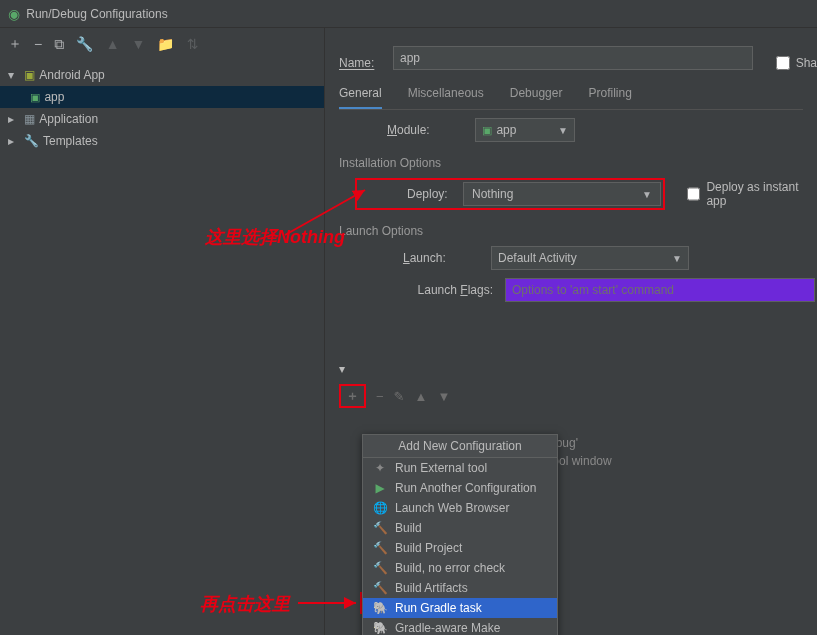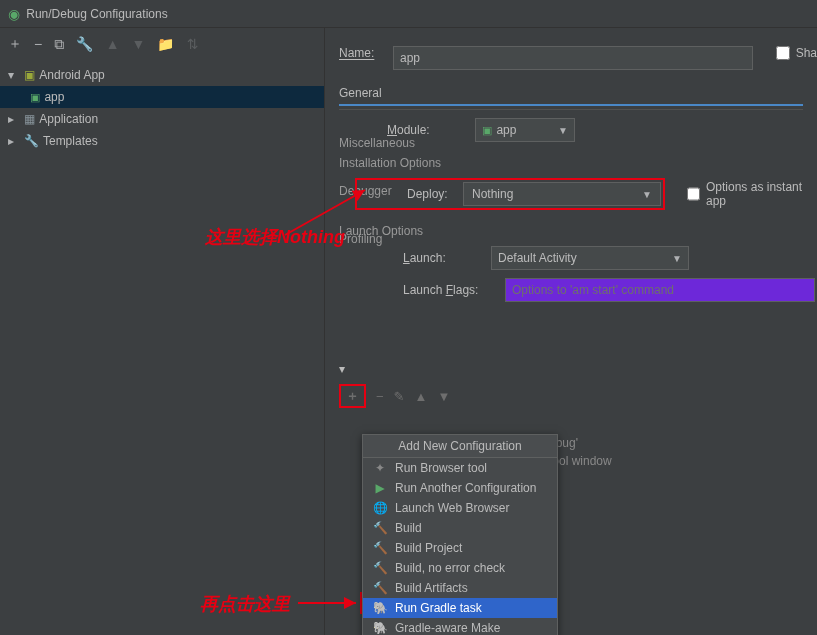--- a/index.html
+++ b/index.html
@@ -29,36 +29,36 @@
 .toolbar .disabled { color: #5a5d5f; }
 .tree { padding: 4px 0; }
 .tree-row { display: flex; align-items: center; height: 22px; padding-left: 8px; gap: 4px; cursor: pointer; }
 .tree-row.selected { background: #0d293e; }
 .tree-row.indent1 { padding-left: 30px; }
 .arrow { width: 12px; color: #afb1b3; }
 .android-icon { color: #9aa83a; }
 .app-icon { color: #59a869; font-size: 11px; }
 .folder-icon { color: #87939a; }
 .right-panel { flex: 1; padding: 10px 0 0 0; position: relative; }
-.form-row { display: flex; align-items: flex-start; margin: 8px 0 12px 14px; gap: 2px; }
+.form-row { display: flex; align-items: flex-end; margin: 8px 0 12px 14px; gap: 2px; }
 .label { min-width: 52px; color: #bbbbbb; }
 .underline-n { text-decoration: underline; text-underline-offset: 2px; }
 .input, .select {
   background: #45494a;
   border: 1px solid #5e6060;
   color: #bbbbbb;
   height: 24px;
   padding: 2px 6px;
   font-family: inherit;
   font-size: 12px;
 }
 .input.name { width: 360px; }
 .checkbox-row { display: flex; align-items: center; gap: 6px; }
 input[type=checkbox] { width: 14px; height: 14px; accent-color: #45494a; }
-.tabs { display: flex; border-bottom: 1px solid #515151; margin: 6px 14px 0 14px; gap: 26px; height: 28px; flex-direction: column; }
+.tabs { display: flex; border-bottom: 1px solid #515151; margin: 6px 14px 0 14px; gap: 26px; height: 28px; }
 .tab { padding: 4px 0; color: #999; cursor: pointer; }
 .tab.active { color: #bbbbbb; border-bottom: 2px solid #4a88c7; }
 .section-label { color: #999; margin: 14px 0 8px 14px; }
 .field-row { display: flex; align-items: center; margin: 8px 0 8px 30px; gap: 12px; }
 .field-label { width: 76px; color: #bbbbbb; margin-left: 48px; }
 .select {
   display: flex; align-items: center; justify-content: space-between;
   cursor: pointer; gap: 6px;
 }
 .select .caret { color: #afb1b3; font-size: 10px; }
@@ -174,36 +174,36 @@
     <div class="field-row">
       <span class="red-box deploy-box">
         <span class="field-label" style="width:50px;margin-right:6px;">Deploy:</span>
         <div class="select sel-deploy">
           <span>Nothing</span>
           <span class="caret">▼</span>
         </div>
       </span>
       <div class="checkbox-row" style="margin-left:10px;">
         <input type="checkbox" style="">
-        <span>Options as instant app</span>
+        <span>Deploy as instant app</span>
       </div>
     </div>
 
     <div class="section-label">Launch Options</div>
 
     <div class="field-row">
       <span class="field-label"><span style="text-decoration:underline">L</span>aunch:</span>
       <div class="select sel-launch">
         <span>Default Activity</span>
         <span class="caret">▼</span>
       </div>
     </div>
 
     <div class="field-row">
-      <span class="field-label" style="width:90px;">Launch <span style="text-decoration:underline">F</span>lags:</span>
+      <span class="field-label" style="width:90px;text-align:right;">Launch <span style="text-decoration:underline">F</span>lags:</span>
       <input class="input input-flags" placeholder="Options to 'am start' command" style="">
     </div>
 
     <div class="before-launch">
       <div class="bl-header">
         <span>▾</span>
       </div>
       <div class="bl-tools">
         <span class="plus-box">＋</span>
         <span>−</span>
@@ -215,21 +215,21 @@
       <div class="bl-extra" style="margin-top:4px;margin-left:210px;">tool window</div>
     </div>
 
   </div>
 </div>
 
 <div class="popup">
   <div class="popup-title">Add New Configuration</div>
   <div class="popup-item">
       <span class="icn">✦</span>
-      <span>Run Browser tool</span>
+      <span>Run External tool</span>
     </div>
   <div class="popup-item">
       <span class="icn green">▶</span>
       <span>Run Another Configuration</span>
     </div>
   <div class="popup-item">
       <span class="icn">🌐</span>
       <span>Launch Web Browser</span>
     </div>
   <div class="popup-item">

